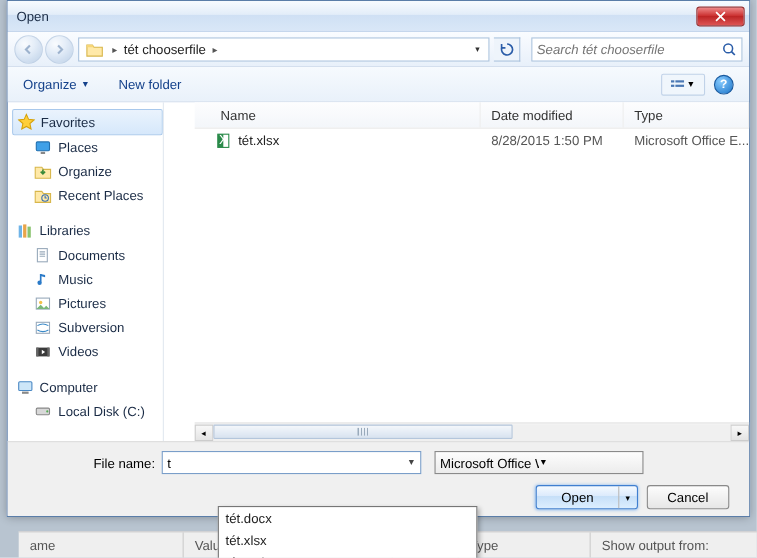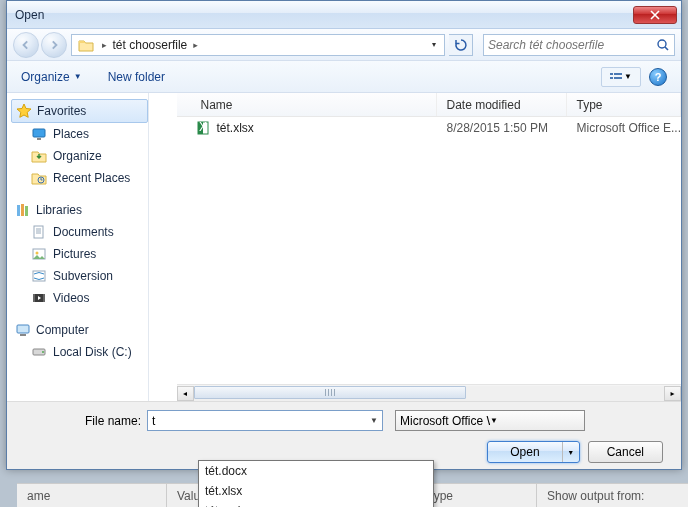--- a/index.html
+++ b/index.html
@@ -223,20 +223,30 @@
               <svg viewBox="0 0 16 16">
                 <rect x="3" y="2" width="9" height="12" fill="#fff" stroke="#9ab"></rect>
                 <path d="M5 5 h5 M5 7 h5 M5 9 h5" stroke="#9ab"></path>
               </svg>
             </span>
             <span>Documents</span>
           </div>
         <div class="sb-item">
             <span class="ico">
               <svg viewBox="0 0 16 16">
+                <path d="M6 3 v7" stroke="#2a7ac8" stroke-width="1.5"></path>
+                <circle cx="5" cy="11" r="2" fill="#2a7ac8"></circle>
+                <path d="M6 3 l4 1 v2 l-4-1" fill="#2a7ac8"></path>
+              </svg>
+            </span>
+            <span>Music</span>
+          </div>
+        <div class="sb-item">
+            <span class="ico">
+              <svg viewBox="0 0 16 16">
                 <rect x="2" y="3" width="12" height="10" fill="#fff" stroke="#9ab"></rect>
                 <circle cx="6" cy="7" r="1.5" fill="#f2c14a"></circle>
                 <path d="M2 13 l4-4 3 3 2-2 3 3" fill="#7ab77a"></path>
               </svg>
             </span>
             <span>Pictures</span>
           </div>
         <div class="sb-item">
             <span class="ico">
               <svg viewBox="0 0 16 16">

